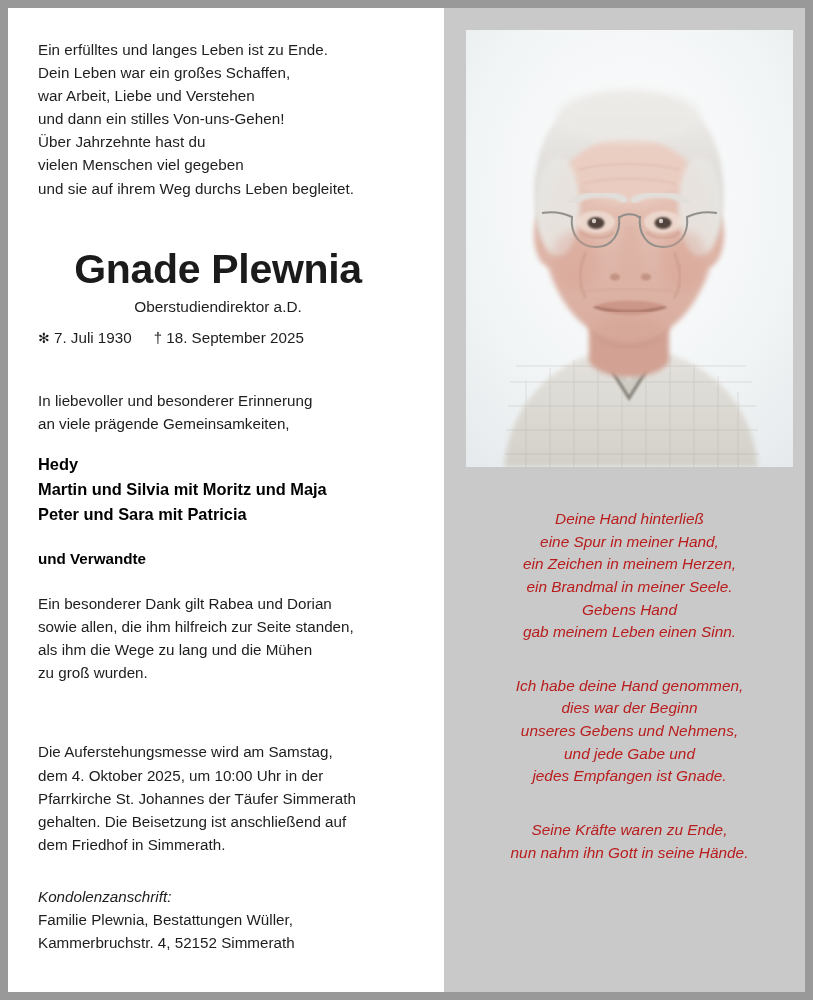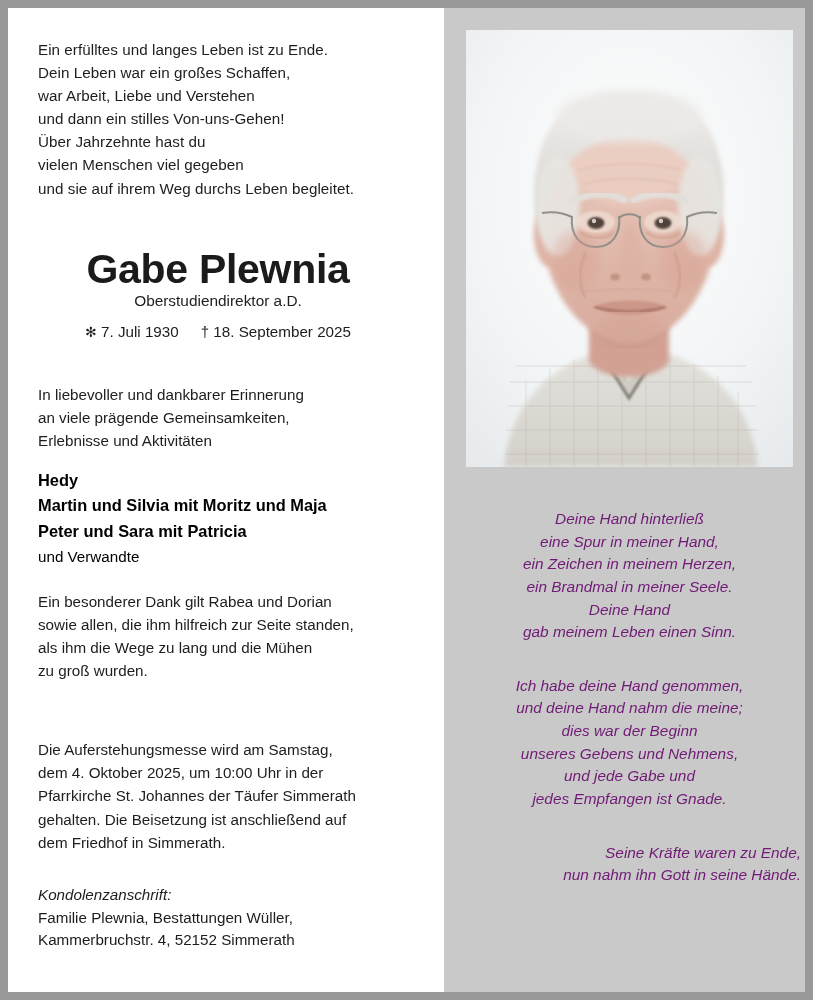--- a/index.html
+++ b/index.html
@@ -49,28 +49,28 @@
   .deceased-name {
     font-size: 41px;
     font-weight: 700;
     color: #1b1b1b;
     letter-spacing: -0.3px;
     line-height: 1.08;
   }
   .deceased-title {
     font-size: 15.4px;
     color: #1d1d1d;
+    margin-top: 6px;
     line-height: 1.3;
   }
   .dates-line {
     font-size: 15.2px;
     color: #1d1d1d;
     margin-top: 12px;
     display: flex;
-    justify-content: center;
     gap: 22px;
     white-space: nowrap;
   }
   .date-item { display: inline-block; }
   .sym { font-size: 14px; }
   .sym-cross { font-size: 15px; }
 
   .memory-block {
     margin-top: 44px;
     font-size: 15.2px;
@@ -81,23 +81,23 @@
 
   .family-list {
     margin-top: 16px;
     font-size: 16.4px;
     font-weight: 700;
     line-height: 1.53;
     color: #000000;
   }
   .family-list div { white-space: nowrap; }
   .family-relatives {
-    font-weight: 400;
-    font-size: 15.2px;
-    margin-top: 1px;
+    font-weight: 700;
+    font-size: 15.2px;
+    margin-top: 20px;
   }
 
   .thanks-block {
     margin-top: 22px;
     font-size: 15.2px;
     line-height: 1.52;
     color: #1d1d1d;
   }
   .thanks-block div { white-space: nowrap; }
 
@@ -140,56 +140,55 @@
 
   .poem {
     position: absolute;
     left: 14px;
     top: 500px;
     width: 343px;
     text-align: center;
     font-style: italic;
     font-size: 15.4px;
     line-height: 1.47;
-    color: #701a75;
+    color: #b91c1c;
   }
   .stanza { margin-bottom: 31px; }
-  .stanza:last-child { margin-bottom: 12px; text-align: right; }
+  .stanza:last-child { margin-bottom: 12px; }
   .stanza div { white-space: nowrap; }
 </style>
 </head>
 <body>
 
 <div class="notice">
 
   <div class="left-col">
 
     <div class="verse-opening">
       <div>Ein erfülltes und langes Leben ist zu Ende.</div>
       <div>Dein Leben war ein großes Schaffen,</div>
       <div>war Arbeit, Liebe und Verstehen</div>
       <div>und dann ein stilles Von-uns-Gehen!</div>
       <div>Über Jahrzehnte hast du</div>
       <div>vielen Menschen viel gegeben</div>
       <div>und sie auf ihrem Weg durchs Leben begleitet.</div>
     </div>
 
     <div class="name-block">
-      <div class="deceased-name">Gabe Plewnia</div>
+      <div class="deceased-name">Gnade Plewnia</div>
       <div class="deceased-title">Oberstudiendirektor a.D.</div>
       <div class="dates-line">
         <span class="date-item"><span class="sym">✻</span> <span>7. Juli 1930</span></span>
         <span class="date-item"><span class="sym-cross">†</span> <span>18. September 2025</span></span>
       </div>
     </div>
 
     <div class="memory-block">
-      <div>In liebevoller und dankbarer Erinnerung</div>
+      <div>In liebevoller und besonderer Erinnerung</div>
       <div>an viele prägende Gemeinsamkeiten,</div>
-      <div>Erlebnisse und Aktivitäten</div>
     </div>
 
     <div class="family-list">
       <div>Hedy</div>
       <div>Martin und Silvia mit Moritz und Maja</div>
       <div>Peter und Sara mit Patricia</div>
       <div class="family-relatives">und Verwandte</div>
     </div>
 
     <div class="thanks-block">
@@ -319,26 +318,25 @@
         </g>
       </svg>
     </div>
 
     <div class="poem">
       <div class="stanza">
         <div>Deine Hand hinterließ</div>
         <div>eine Spur in meiner Hand,</div>
         <div>ein Zeichen in meinem Herzen,</div>
         <div>ein Brandmal in meiner Seele.</div>
-        <div>Deine Hand</div>
+        <div>Gebens Hand</div>
         <div>gab meinem Leben einen Sinn.</div>
       </div>
       <div class="stanza">
         <div>Ich habe deine Hand genommen,</div>
-        <div>und deine Hand nahm die meine;</div>
         <div>dies war der Beginn</div>
         <div>unseres Gebens und Nehmens,</div>
         <div>und jede Gabe und</div>
         <div>jedes Empfangen ist Gnade.</div>
       </div>
       <div class="stanza">
         <div>Seine Kräfte waren zu Ende,</div>
         <div>nun nahm ihn Gott in seine Hände.</div>
       </div>
     </div>

